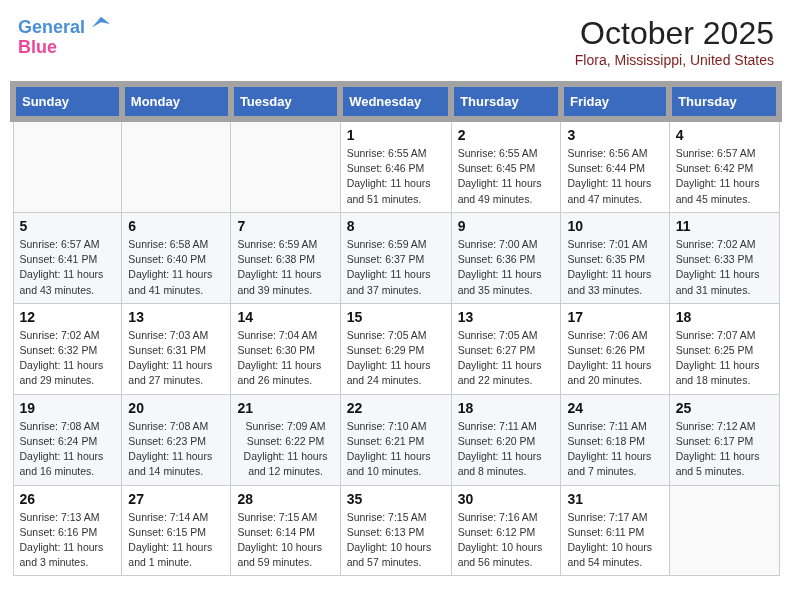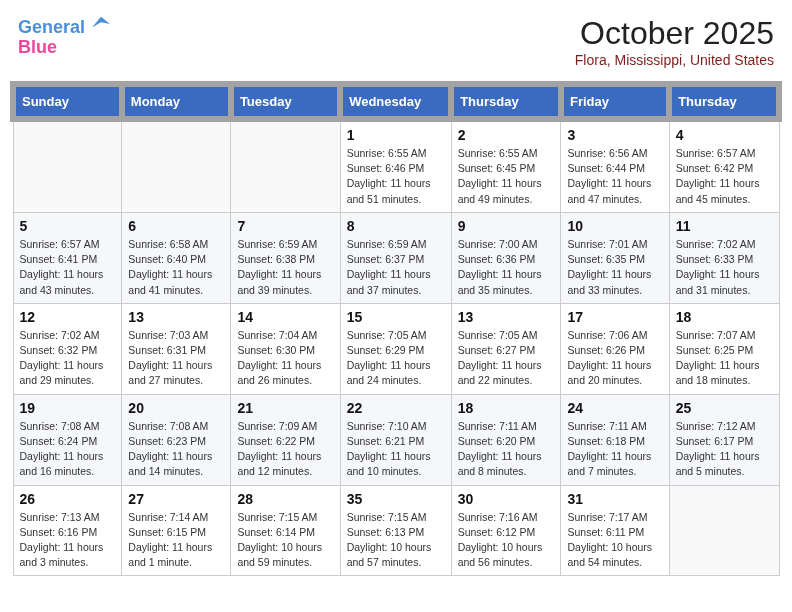--- a/index.html
+++ b/index.html
@@ -270,21 +270,21 @@
         </td>
         <td>
           <div class="day-num">20</div>
           <div class="day-info" style="white-space: pre-line;">Sunrise: 7:08 AM
 Sunset: 6:23 PM
 Daylight: 11 hours
 and 14 minutes.</div>
         </td>
         <td>
           <div class="day-num">21</div>
-          <div class="day-info" style="white-space: pre-line;">Sunrise: 7:09 AM
+          <div class="day-info" style="white-space: pre-line; text-align: center;">Sunrise: 7:09 AM
 Sunset: 6:22 PM
 Daylight: 11 hours
 and 12 minutes.</div>
         </td>
         <td>
           <div class="day-num">22</div>
           <div class="day-info" style="white-space: pre-line;">Sunrise: 7:10 AM
 Sunset: 6:21 PM
 Daylight: 11 hours
 and 10 minutes.</div>

